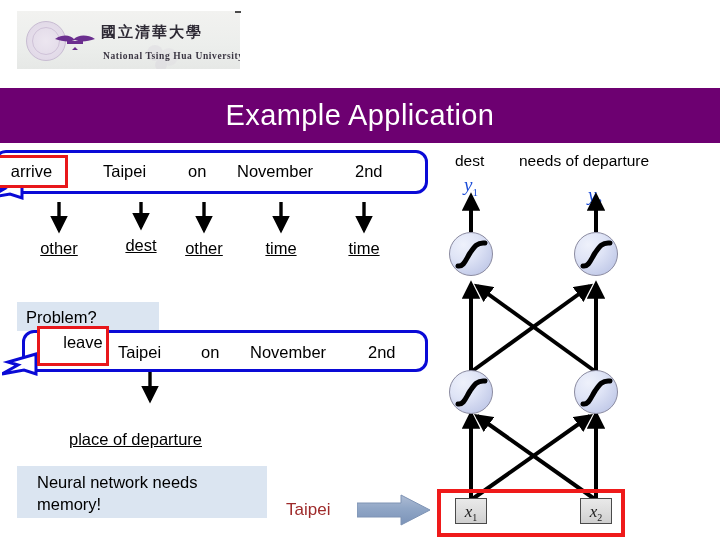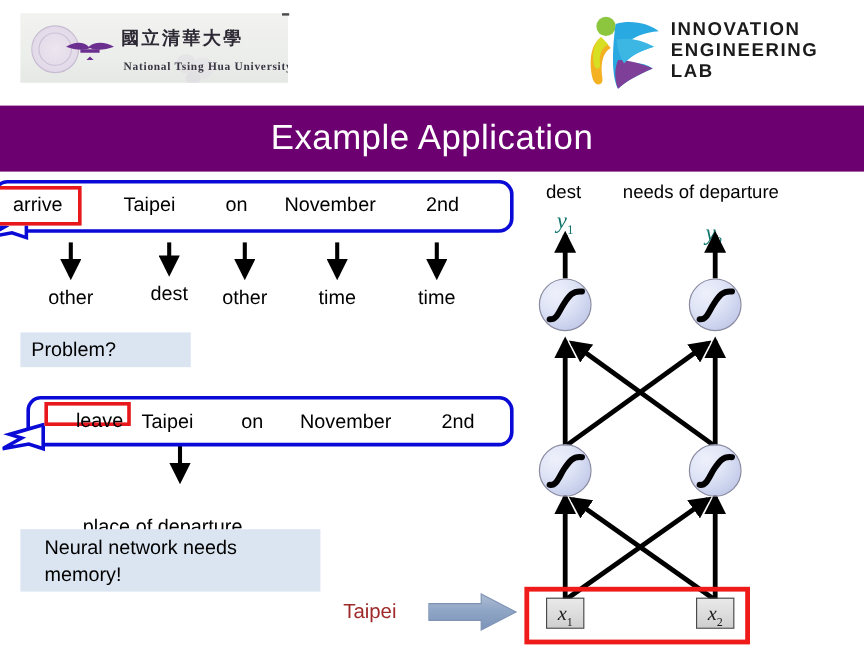--- a/index.html
+++ b/index.html
@@ -138,31 +138,33 @@
   }
 
   
   .slot-label {
     position: absolute;
     font-size: 16.5px;
     color: #000000;
     white-space: nowrap;
     text-align: center;
     font-family: "Liberation Sans", sans-serif;
+    text-decoration: underline;
   }
 
   
   .hl {
     position: absolute;
     background: #dbe5f1;
     color: #000000;
     font-size: 16.5px;
     font-family: "Liberation Sans", sans-serif;
     box-sizing: border-box;
     line-height: 22px;
+    margin-top: 25px;
   }
 
   
   .taipei-word {
     position: absolute;
     left: 286px; top: 500px;
     font-size: 17px;
     color: #9e2a2a;
     font-family: "Liberation Sans", sans-serif;
     white-space: nowrap;
@@ -175,21 +177,21 @@
     font-size: 15.5px;
     color: #000000;
     white-space: nowrap;
     font-family: "Liberation Sans", sans-serif;
   }
   .nn-var {
     position: absolute;
     font-family: "Liberation Serif", serif;
     font-style: italic;
     font-size: 19px;
-    color: #0f766e;
+    color: #1d4ed8;
     white-space: nowrap;
   }
   .nn-var sub { font-size: 11px; font-style: normal; }
 
   .neuron {
     position: absolute;
     width: 44px; height: 44px;
     border-radius: 50%;
     border: 1px solid #8a8aa0;
     background: radial-gradient(circle at 32% 28%, #eef1fb 0%, #dfe4f6 38%, #c3cbe9 78%, #b4bde2 100%);
@@ -236,33 +238,20 @@
     <svg class="nthu-watermark" viewBox="0 0 40 30">
       <circle cx="12" cy="12" r="8" fill="#d9d4dd"></circle>
       <circle cx="26" cy="16" r="9" fill="#dedae1"></circle>
       <circle cx="18" cy="24" r="6" fill="#d5d0da"></circle>
     </svg>
     <div class="nthu-cn">國立清華大學</div>
     <div class="nthu-en">National Tsing Hua University</div>
   </div>
   <div class="nthu-tick"></div>
 
-  <div class="iel-logo">
-    <svg class="iel-mark" viewBox="0 0 66 66">
-      <circle cx="18" cy="12" r="8" fill="#8cc63f"></circle>
-      <path d="M14 21 C6 26, 3 40, 7 56 C9 62, 16 62, 15 55 C13 42, 16 33, 22 30 Z" fill="#f4b223"></path>
-      <path d="M14 21 C8 25, 6 34, 8 44 C9 49, 14 48, 13 43 C12 35, 15 29, 20 27 Z" fill="#d7df23"></path>
-      <path d="M26 10 C40 6, 54 10, 62 16 C50 17, 40 21, 34 27 C44 25, 52 26, 58 29 C47 32, 38 37, 33 43 C43 41, 51 43, 57 47 C45 52, 34 58, 28 64 C24 56, 22 40, 26 10 Z" fill="#29a9e1"></path>
-      <path d="M28 40 C38 40, 50 44, 57 47 C45 52, 34 58, 28 64 C25 56, 25 47, 28 40 Z" fill="#7e3f98"></path>
-      <path d="M27 23 C36 21, 48 23, 58 29 C47 32, 38 37, 33 43 C29 36, 27 29, 27 23 Z" fill="#3cb6e3"></path>
-    </svg>
-    <div class="iel-text">INNOVATION
-ENGINEERING
-LAB</div>
-  </div>
 
   <div class="title-band">
     <div class="title-text">Example Application</div>
   </div>
 
   <div class="bubble" style="left:-6px; top:150px; width:434px; height:44px;"></div>
   <svg class="bubble-tail" style="left:-12px; top:176px; width:36px; height:26px;" viewBox="0 0 36 26">
     <path d="M34 2 L6 10 L16 13 L0 22 L22 18 L34 22 Z" fill="#ffffff" stroke="#0a0ad6" stroke-width="3"></path>
   </svg>
 
@@ -300,21 +289,21 @@
   <div class="slot-label" style="left:258px; top:239px; width:46px;">time</div>
   <div class="slot-label" style="left:341px; top:239px; width:46px;">time</div>
 
   <div class="hl" style="left:17px; top:277px; width:142px; height:29px; padding:4px 9px;">Problem?</div>
 
   <div class="bubble" style="left:22px; top:330px; width:406px; height:42px;"></div>
   <svg class="bubble-tail" style="left:2px; top:352px; width:36px; height:26px;" viewBox="0 0 36 26">
     <path d="M34 2 L6 10 L16 13 L0 22 L22 18 L34 22 Z" fill="#ffffff" stroke="#0a0ad6" stroke-width="3"></path>
   </svg>
 
-  <div class="token token-boxed" style="left:37px; top:335px; width:72px; height:20px; line-height:26px;padding-left:20px;">leave</div>
+  <div class="token token-boxed" style="left:37px; top:326px; width:72px; height:40px; line-height:26px;padding-left:20px;">leave</div>
   <div class="token" style="left:118px; top:343px;">Taipei</div>
   <div class="token" style="left:201px; top:343px;">on</div>
   <div class="token" style="left:250px; top:343px;">November</div>
   <div class="token" style="left:368px; top:343px;">2nd</div>
 
   <div class="slot-label" style="left:69px; top:410px;margin-top:20px;">place of departure</div>
 
   <div class="hl" style="left:17px; top:441px; width:250px; height:52px; padding:5px 20px;">Neural network needs memory!</div>
 
   <div class="taipei-word">Taipei</div>

